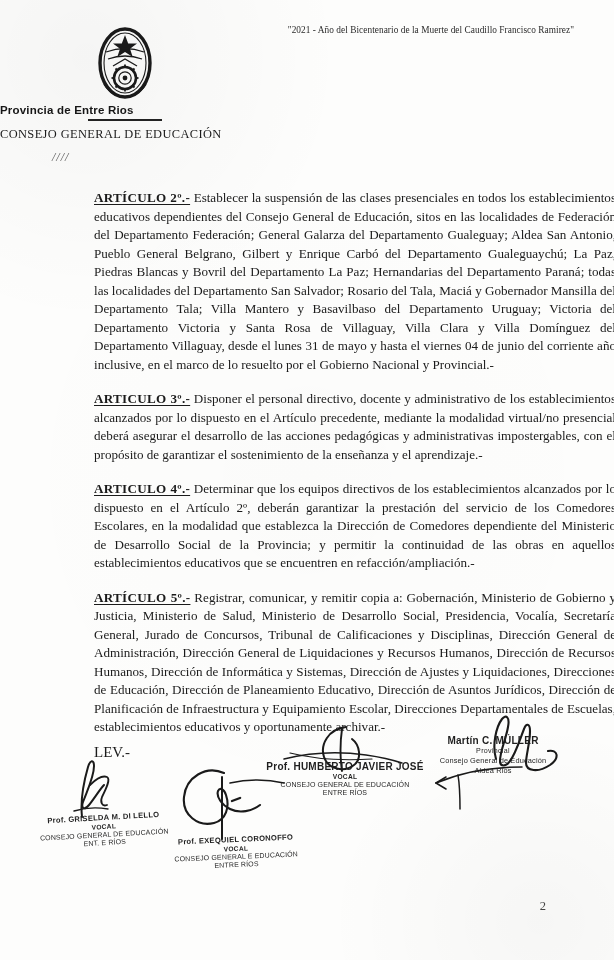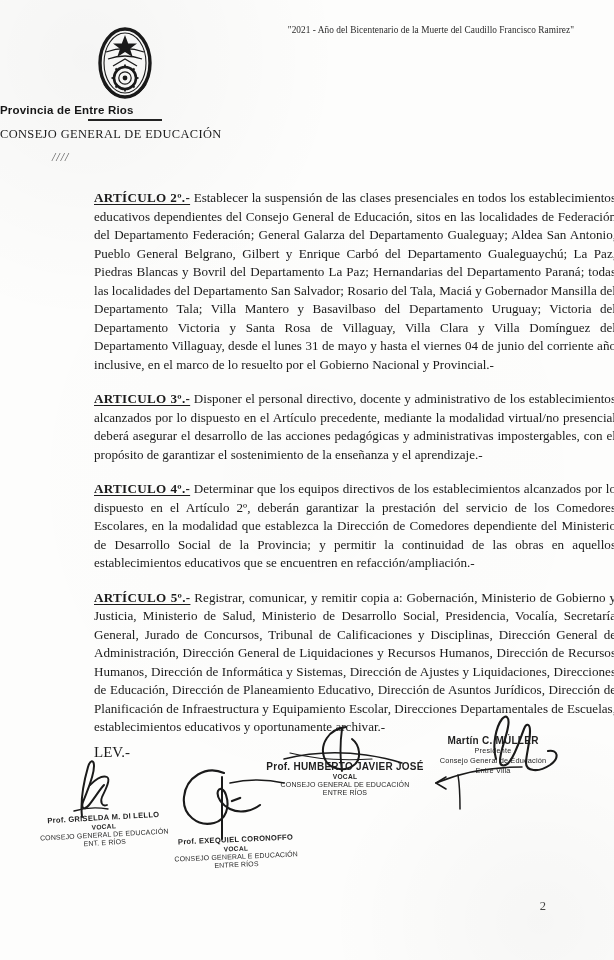--- a/index.html
+++ b/index.html
@@ -355,20 +355,20 @@
 
     <div class="sig sig-c">
       <div class="sig-name">Prof. HUMBERTO JAVIER JOSÉ</div>
       <div class="sig-role">VOCAL</div>
       <div class="sig-org">CONSEJO GENERAL DE EDUCACIÓN</div>
       <div class="sig-prov">ENTRE RÍOS</div>
     </div>
 
     <div class="sig sig-d">
       <div class="sig-name">Martín C. MÜLLER</div>
-      <div class="sig-role">Presidente</div>
+      <div class="sig-role">Provincial</div>
       <div class="sig-org">Consejo General de Educación</div>
-      <div class="sig-prov">Entre Villa</div>
+      <div class="sig-prov">Aldea Rios</div>
     </div>
   </div>
 
   <div class="page-number">2</div>
 </div>
 
 </body></html>

